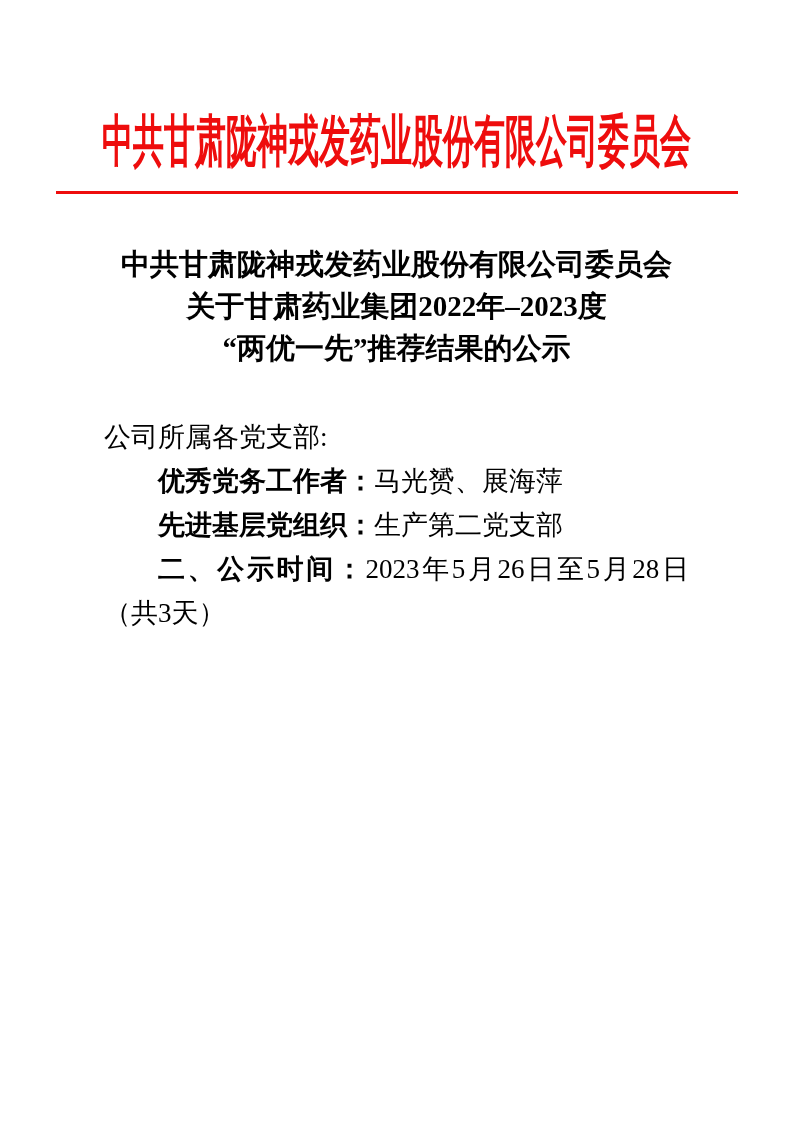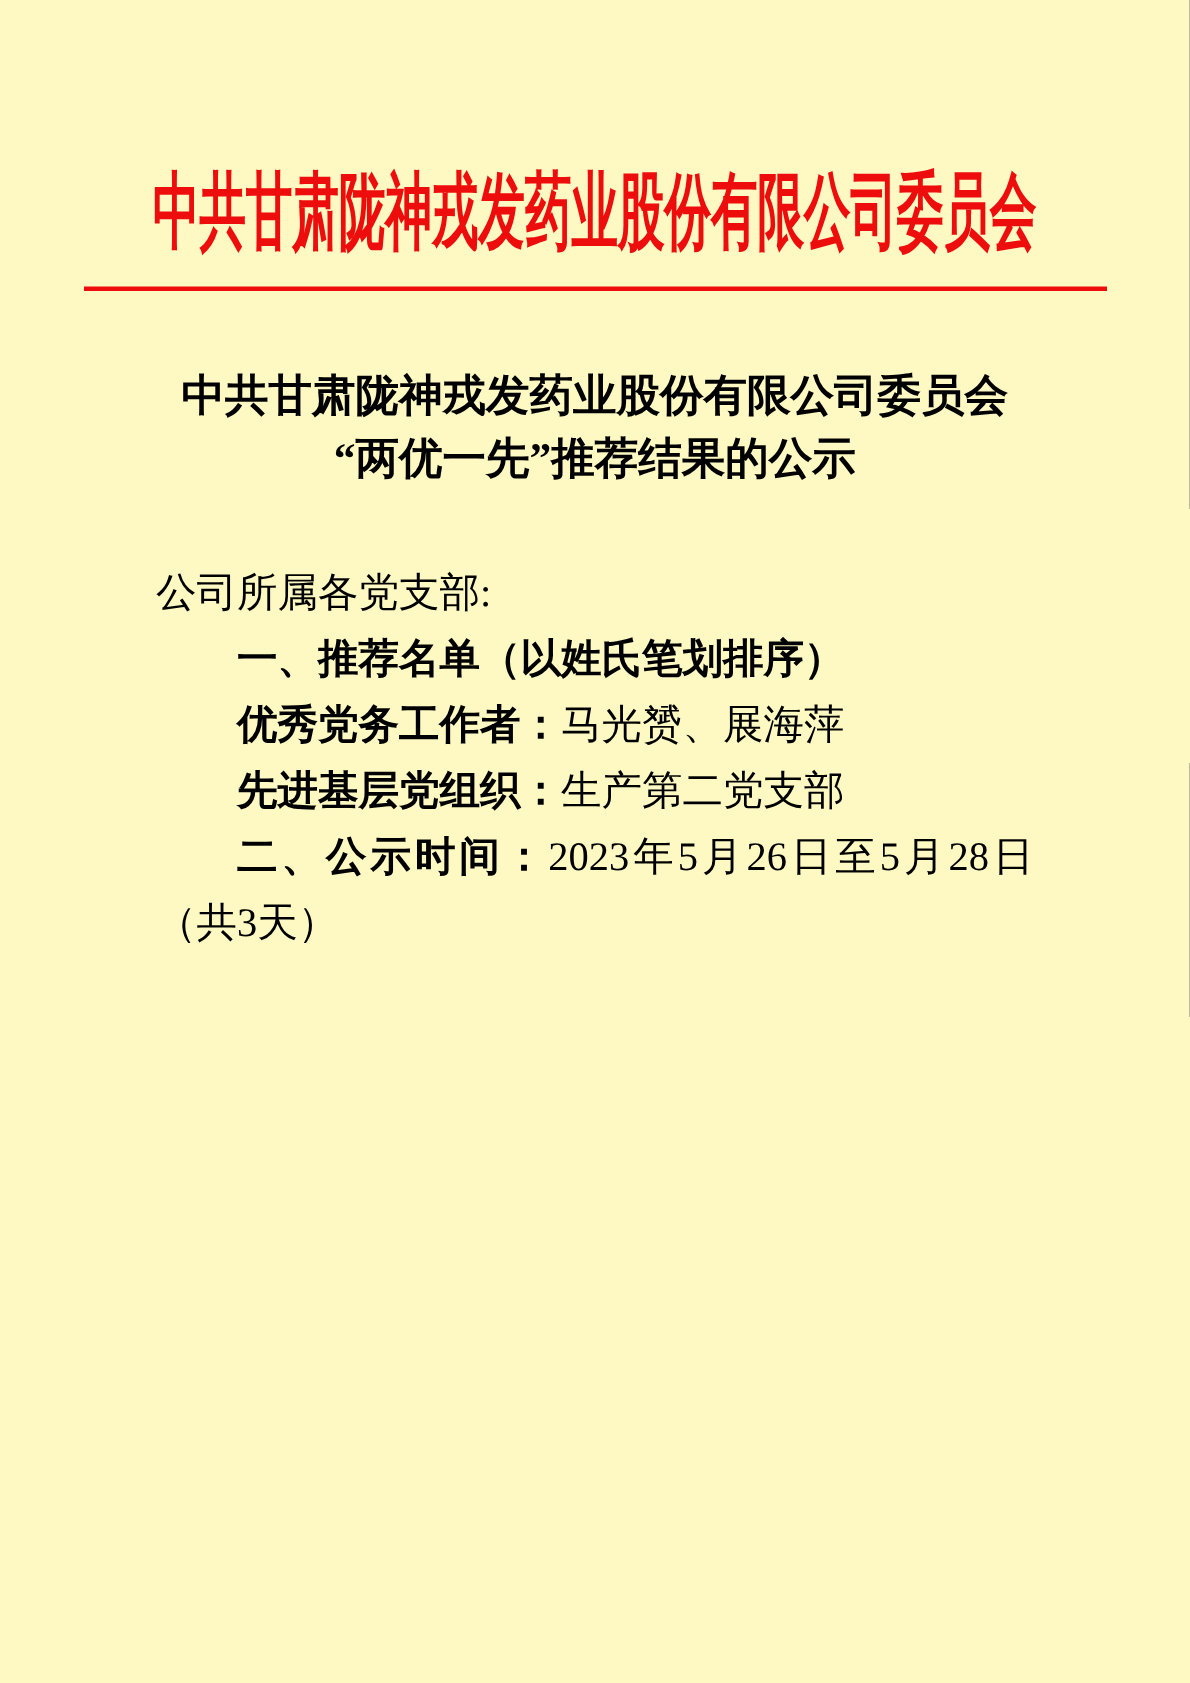--- a/index.html
+++ b/index.html
@@ -2,21 +2,21 @@
 <html><head>
 <meta charset="utf-8">
 <style>
   * { margin: 0; padding: 0; box-sizing: border-box; }
   html, body { background: #888; }
   .page {
     position: relative;
     width: 793px;
     height: 1122px;
     margin: 0 auto;
-    background: #fef9c3;
+    background: #ffffff;
     font-family: "Liberation Serif", "DejaVu Serif", serif;
     color: #111;
     overflow: hidden;
   }
   
   .letterhead {
     margin-top: 112px;
     height: 60px;
     line-height: 60px;
     text-align: center;
@@ -72,29 +72,29 @@
 
 <div class="page">
 
   <header>
     <div class="letterhead">中共甘肃陇神戎发药业股份有限公司委员会</div>
     <div class="red-rule"></div>
   </header>
 
   <h1 class="doc-title">
     <div>中共甘肃陇神戎发药业股份有限公司委员会</div>
+    <div>关于甘肃药业集团2022年–2023度</div>
     <div>“两优一先”推荐结果的公示</div>
   </h1>
 
   <main class="doc-body">
 
     <p>公司所属各党支部:</p>
 
 
-    <p class="indent heading-sans">一、推荐名单（以姓氏笔划排序）</p>
 
     <p class="indent">
       <span class="label-bold">优秀党务工作者：</span><span>马光赟、展海萍</span>
     </p>
 
     <p class="indent">
       <span class="label-bold">先进基层党组织：</span><span>生产第二党支部</span>
     </p>
 
 

